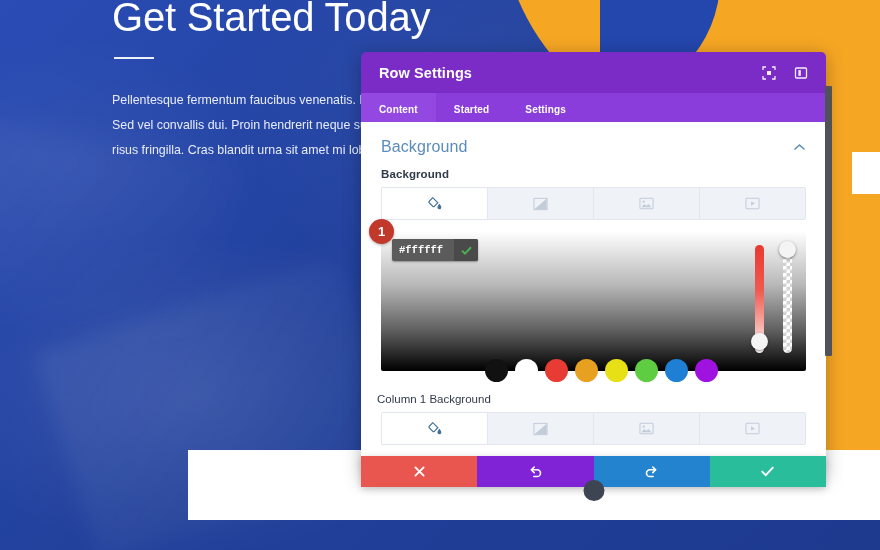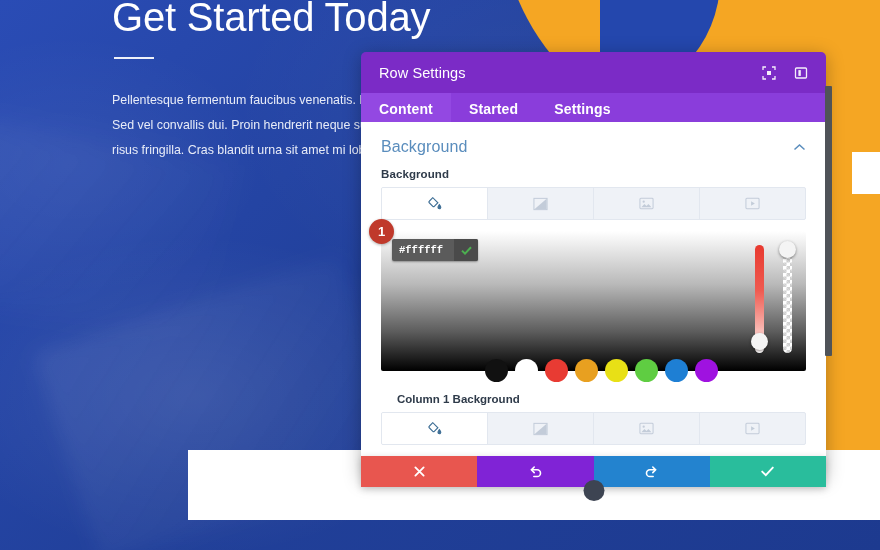--- a/index.html
+++ b/index.html
@@ -137,21 +137,21 @@
     height: 41px;
     background: #7B2BC6;
     border-radius: 5px 5px 0 0;
     display: flex;
     align-items: center;
     padding: 0 14px 0 18px;
   }
   .modal-title {
     color: #ffffff;
     font-size: 14.5px;
-    font-weight: 400;
+    font-weight: 700;
     flex: 1;
     letter-spacing: 0.1px;
   }
   .hdr-icon {
     width: 22px; height: 22px;
     margin-left: 10px;
     display: flex;
     align-items: center;
     justify-content: center;
     cursor: pointer;
@@ -162,21 +162,21 @@
     height: 29px;
     background: #8A3DDB;
     display: flex;
     align-items: stretch;
   }
   .tab {
     display: flex;
     align-items: center;
     padding: 16px 18px;
     color: #ffffff;
-    font-size: 14px;
+    font-size: 10px;
     font-weight: 700;
     cursor: pointer;
     letter-spacing: 0.15px;
   }
   .tab.active { background: #9348E2; }
 
   .modal-body {
     background: #ffffff;
     height: 356px;
     overflow: hidden;
@@ -317,24 +317,24 @@
     gap: 7px;
     z-index: 7;
   }
   .swatch {
     width: 23px; height: 23px;
     border-radius: 50%;
     cursor: pointer;
   }
 
   .col1-label {
-    padding: 22px 20px 7px 36px;
+    padding: 22px 20px 7px 16px;
     color: #2f3b4a;
     font-size: 11.5px;
-    font-weight: 700;
+    font-weight: 400;
   }
 
   
   .modal-scrollbar {
     position: absolute;
     right: -6px; top: 0;
     width: 7px;
     height: 100%;
     z-index: 45;
   }

